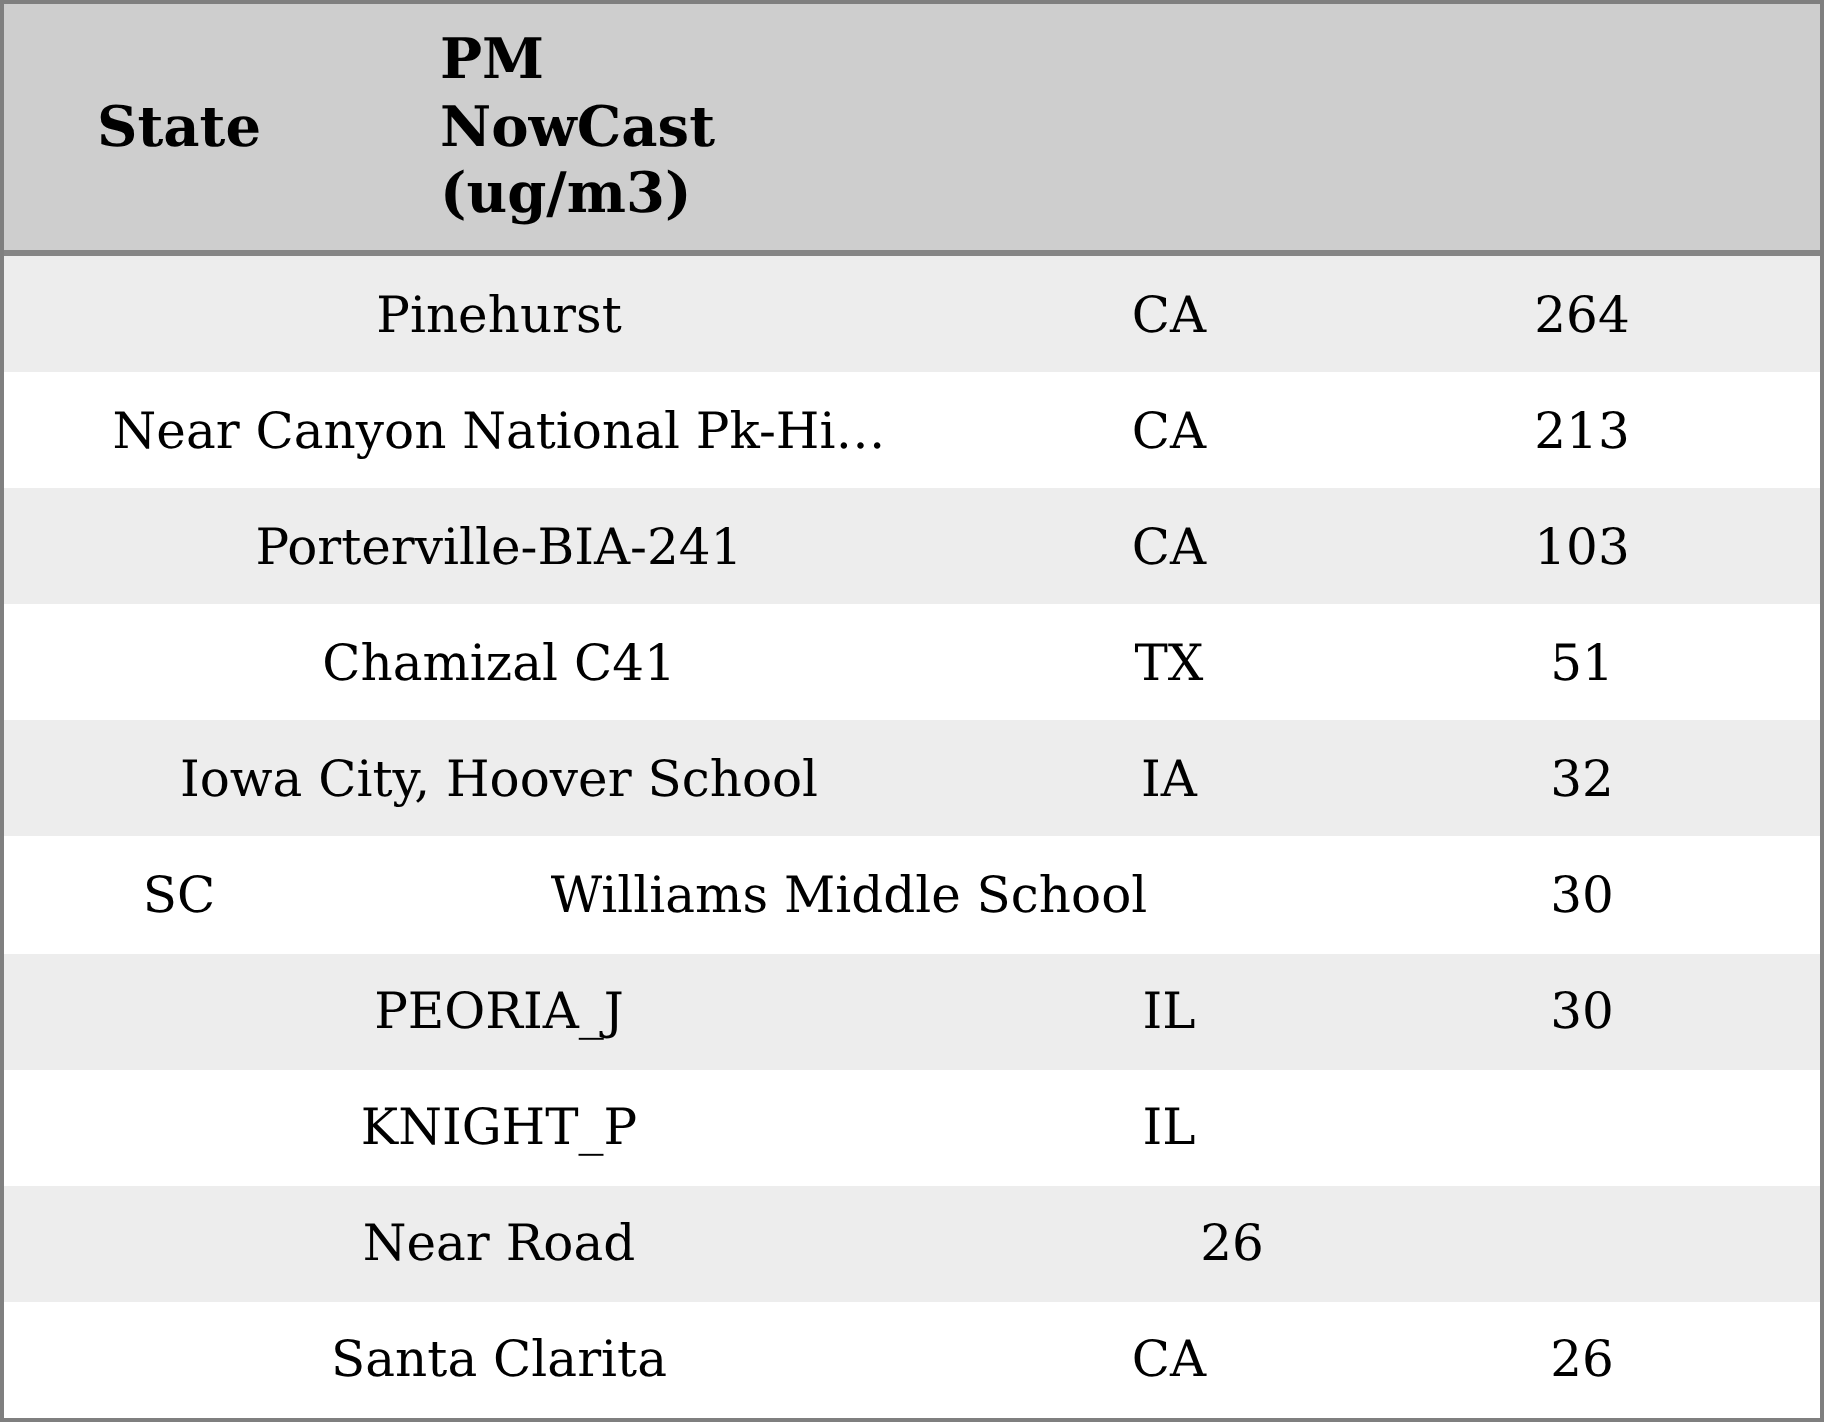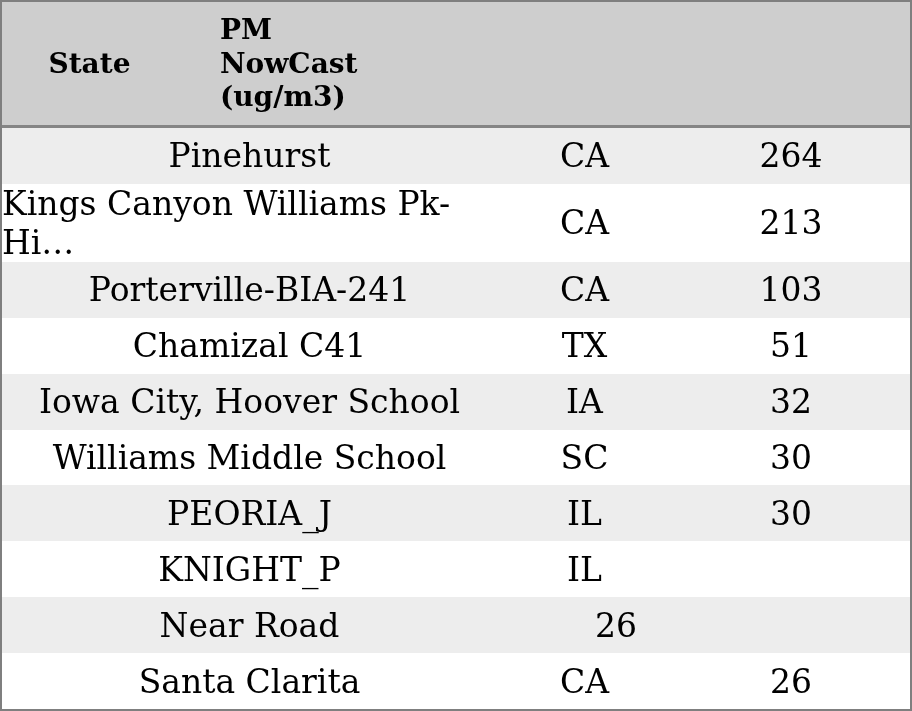--- a/index.html
+++ b/index.html
@@ -26,21 +26,21 @@
     display:flex;align-items:center;
     font-weight:bold;font-size:28px;line-height:1.2;
   }
   .tbody{flex:1 1 auto;display:flex;flex-direction:column;}
   .tr{flex:1 1 0;display:flex;align-items:stretch;background:var(--row-bg);}
   .tr.stripe{background:var(--stripe-bg);}
   .cell{display:flex;align-items:center;justify-content:center;text-align:left;}
   .c0{width:495px;flex:0 0 495px;}
   .c1{width:175px;flex:0 0 175px;}
   .c2{width:238px;flex:0 0 238px;}
-  .tbody .cell{font-size:33px;}
+  .tbody .cell{font-size:25px;}
   .th-inner{display:inline-block;}
   .th-pm{max-width:152px;}
 </style>
 </head>
 <body>
 
 <div class="table">
   <div class="thead">
     <div class="cell c1">
       <span class="th-inner">State</span>
@@ -49,42 +49,42 @@
       <span class="th-inner th-pm">PM NowCast (ug/m3)</span>
     </div>
   </div>
   <div class="tbody">
       <div class="tr stripe">
         <div class="cell c0">Pinehurst</div>
         <div class="cell c1">CA</div>
         <div class="cell c2">264</div>
       </div>
       <div class="tr">
-        <div class="cell c0">Kings Canyon Williams Pk-Hi…</div>
+        <div class="cell c0">Near Canyon National Pk-Hi…</div>
         <div class="cell c1">CA</div>
         <div class="cell c2">213</div>
       </div>
       <div class="tr stripe">
         <div class="cell c0">Porterville-BIA-241</div>
         <div class="cell c1">CA</div>
         <div class="cell c2">103</div>
       </div>
       <div class="tr">
         <div class="cell c0">Chamizal C41</div>
         <div class="cell c1">TX</div>
         <div class="cell c2">51</div>
       </div>
       <div class="tr stripe">
         <div class="cell c0">Iowa City, Hoover School</div>
         <div class="cell c1">IA</div>
         <div class="cell c2">32</div>
       </div>
       <div class="tr">
+        <div class="cell c1">SC</div>
         <div class="cell c0">Williams Middle School</div>
-        <div class="cell c1">SC</div>
         <div class="cell c2">30</div>
       </div>
       <div class="tr stripe">
         <div class="cell c0">PEORIA_J</div>
         <div class="cell c1">IL</div>
         <div class="cell c2">30</div>
       </div>
       <div class="tr">
         <div class="cell c0">KNIGHT_P</div>
         <div class="cell c1">IL</div>

